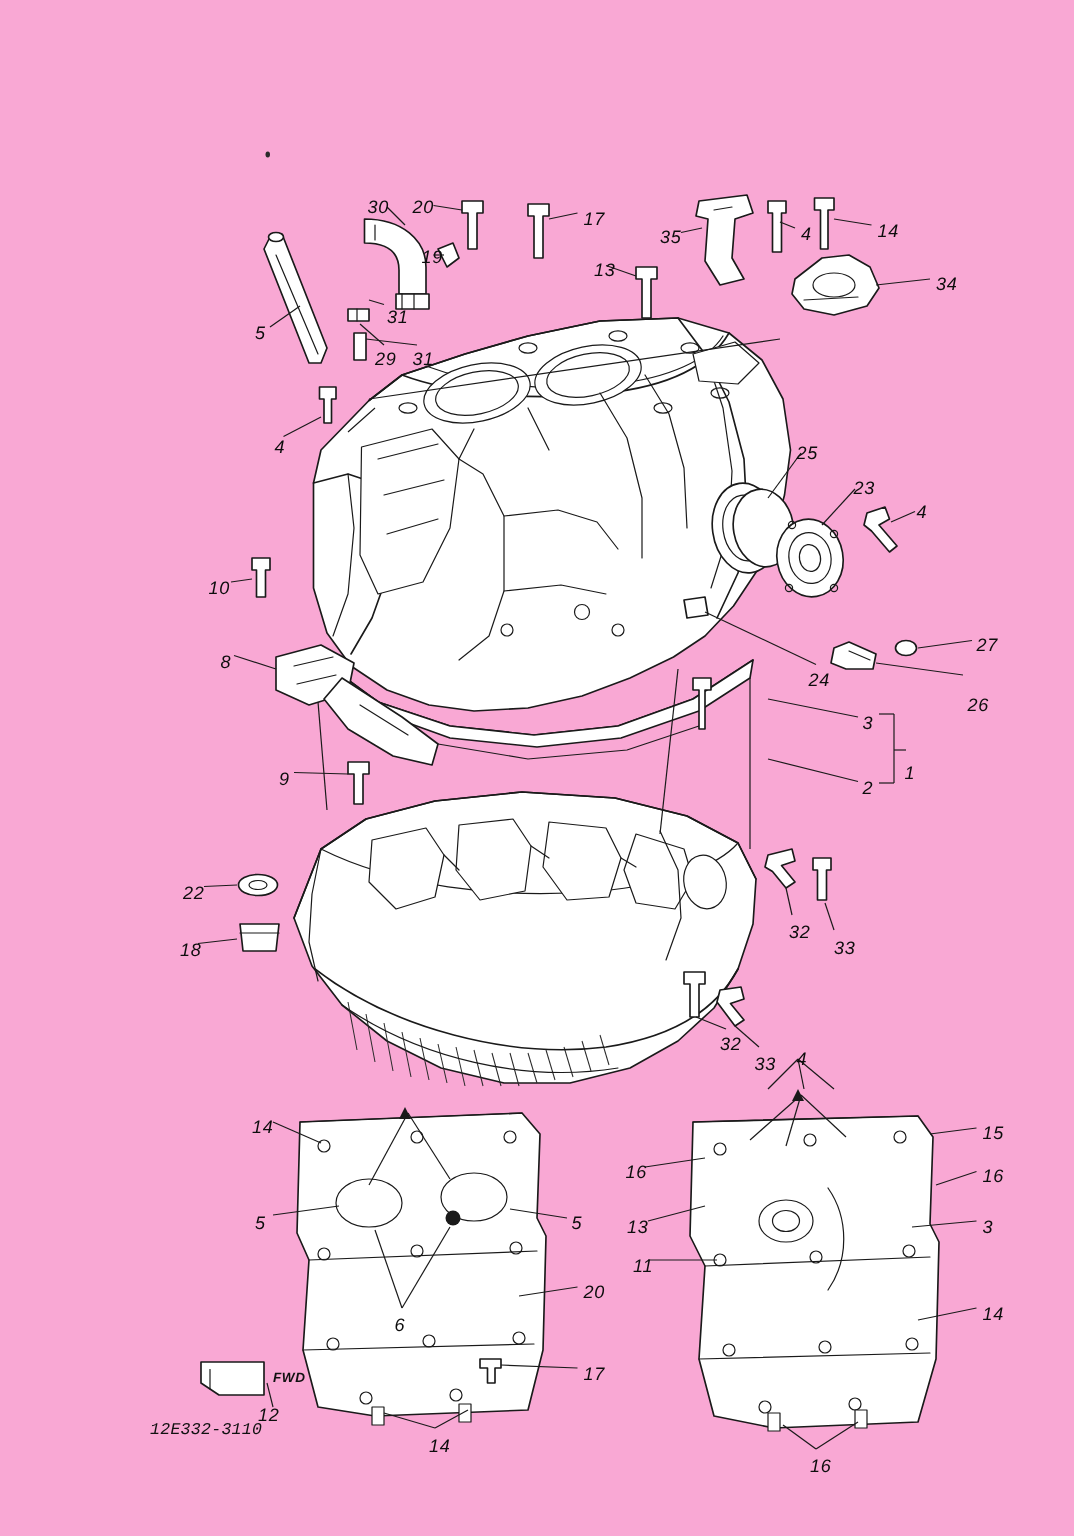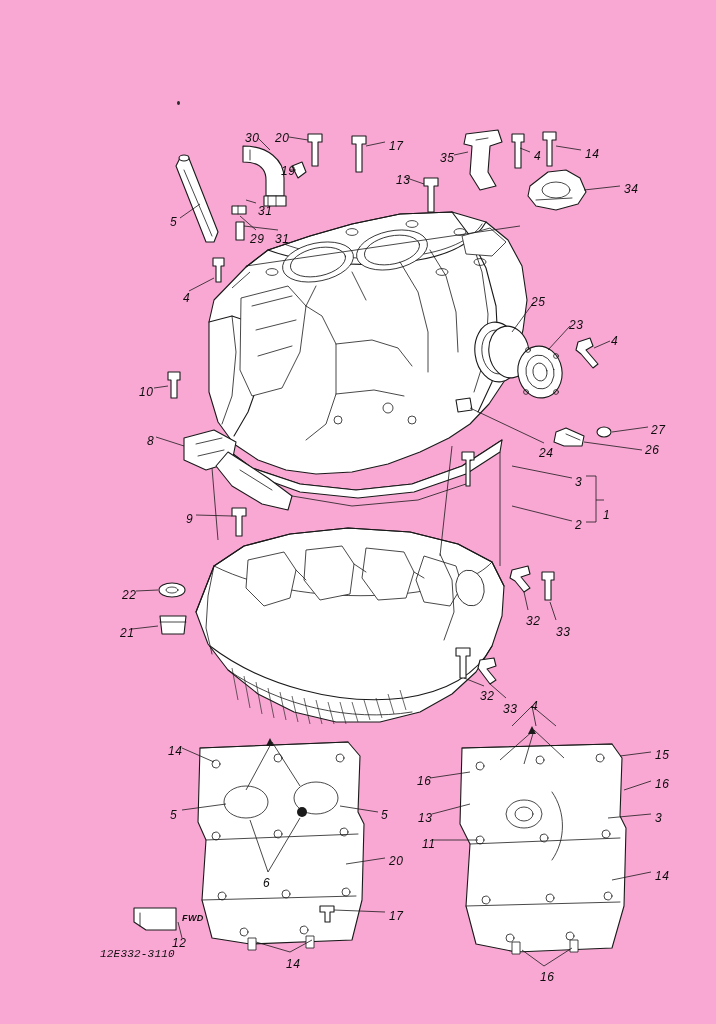--- a/index.html
+++ b/index.html
@@ -460,27 +460,27 @@
   <div class="callout" style="left:250px; top:233px;text-align:center;">29</div>
   <div class="callout" style="left:275px; top:233px;">31</div>
   <div class="callout" style="left:183px; top:292px;">4</div>
   <div class="callout" style="left:531px; top:296px;">25</div>
   <div class="callout" style="left:569px; top:319px;">23</div>
   <div class="callout" style="left:611px; top:335px;">4</div>
   <div class="callout" style="left:139px; top:386px;">10</div>
   <div class="callout" style="left:651px; top:424px;">27</div>
   <div class="callout" style="left:147px; top:435px;">8</div>
   <div class="callout" style="left:539px; top:447px;">24</div>
-  <div class="callout" style="left:645px; top:444px;">26</div>
+  <div class="callout" style="left:645px; top:464px;">26</div>
   <div class="callout" style="left:575px; top:476px;">3</div>
   <div class="callout" style="left:186px; top:513px;">9</div>
   <div class="callout" style="left:575px; top:519px;">2</div>
   <div class="callout" style="left:603px; top:509px;">1</div>
   <div class="callout" style="left:122px; top:589px;">22</div>
-  <div class="callout" style="left:120px; top:627px;">21</div>
+  <div class="callout" style="left:120px; top:627px;">18</div>
   <div class="callout" style="left:526px; top:615px;">32</div>
   <div class="callout" style="left:556px; top:626px;">33</div>
   <div class="callout" style="left:480px; top:690px;">32</div>
   <div class="callout" style="left:503px; top:703px;">33</div>
   <div class="callout" style="left:531px; top:700px;">4</div>
   <div class="callout" style="left:168px; top:745px;">14</div>
   <div class="callout" style="left:655px; top:749px;">15</div>
   <div class="callout" style="left:417px; top:775px;">16</div>
   <div class="callout" style="left:655px; top:778px;">16</div>
   <div class="callout" style="left:170px; top:809px;">5</div>

